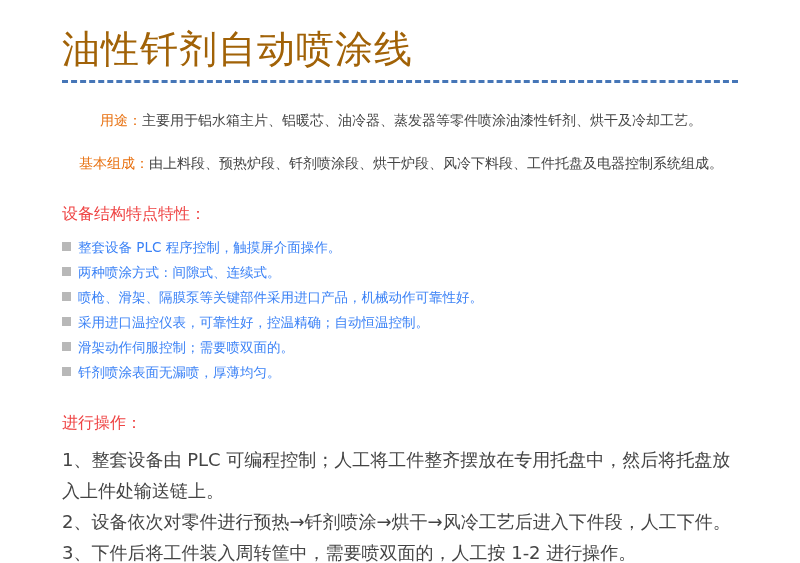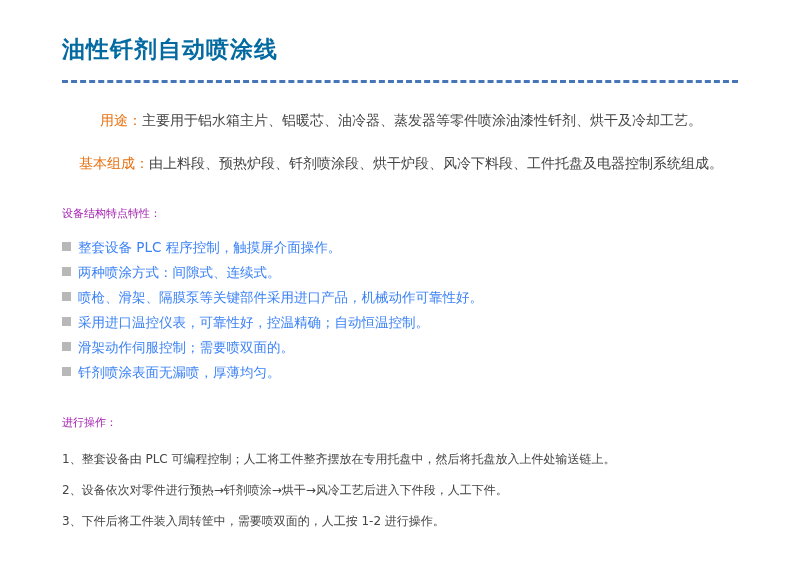--- a/index.html
+++ b/index.html
@@ -15,23 +15,23 @@
     overflow: hidden;
   }
   .page {
     position: relative;
     width: 800px;
     height: 563px;
     box-sizing: border-box;
     padding: 26px 60px 0 60px;
   }
   .title {
-    font-size: 23px;
-    font-weight: bold;
-    color: #0369a1;
+    font-size: 38px;
+    font-weight: normal;
+    color: #a16207;
     letter-spacing: 1px;
     line-height: 46px;
     margin: 0 0 8px 2px;
   }
   .divider {
     height: 0;
     border-top: 3px dashed #3d6fb4;
     margin: 4px 2px 0 2px;
     opacity: 0.95;
   }
@@ -46,22 +46,22 @@
     text-align: center;
   }
   .lead-line + .lead-line {
     margin-top: 22px;
     font-family: Liberation Mono, monospace;
   }
   .label-orange {
     color: #e8700f;
   }
   .block-heading {
-    font-size: 11px;
-    color: #a21caf;
+    font-size: 16px;
+    color: #ef4444;
     margin: 28px 0 10px 2px;
     line-height: 22px;
   }
   ul.feature-list {
     list-style: none;
     margin: 0 0 0 2px;
     padding: 0;
   }
   ul.feature-list li {
     font-size: 13.5px;
@@ -78,21 +78,21 @@
     background: #b8b8b8;
     margin: 7px 7px 0 0;
     flex: 0 0 auto;
   }
   ol.process-list {
     list-style: none;
     margin: 0 0 0 2px;
     padding: 0;
   }
   ol.process-list li {
-    font-size: 12px;
+    font-size: 18px;
     line-height: 31px;
     color: #444444;
   }
 </style>
 </head>
 <body>
 
 <div class="page">
 
   <h1 class="title">油性钎剂自动喷涂线</h1>

